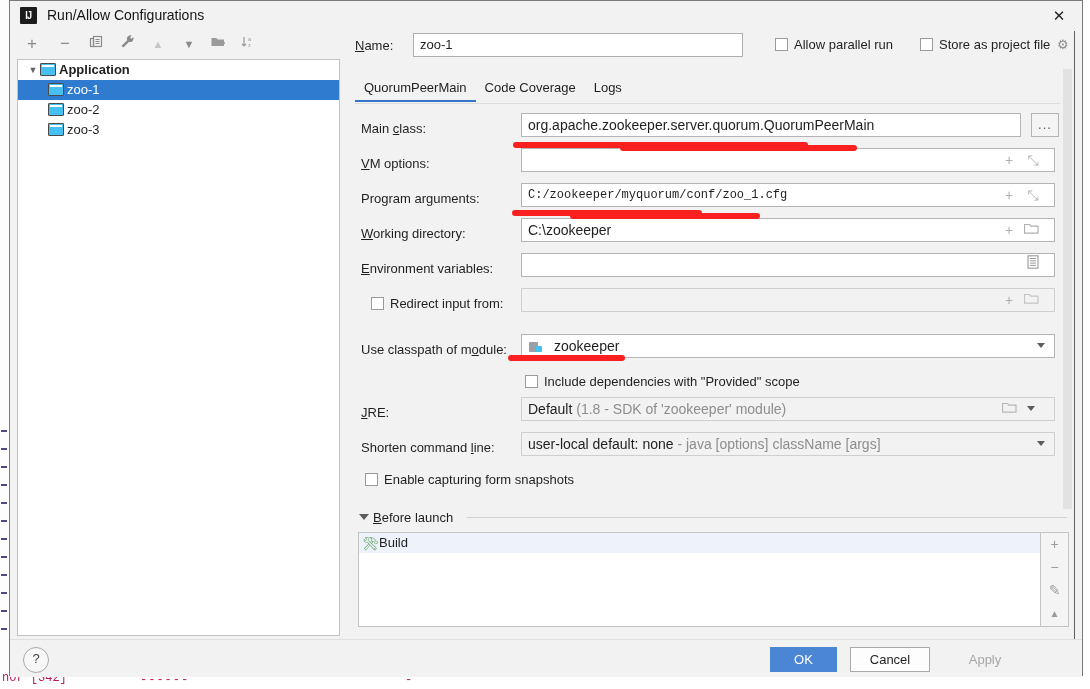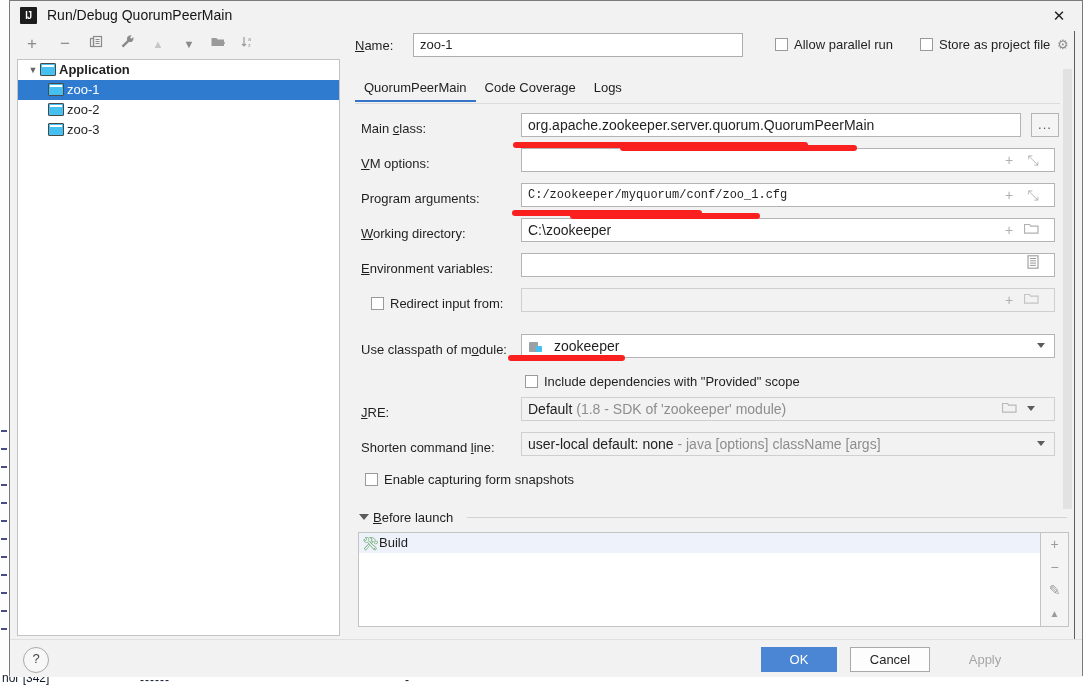--- a/index.html
+++ b/index.html
@@ -10,21 +10,21 @@
     background:#ffffff;
     position:relative;
   }
 
   
   #bg-ide{position:absolute;left:0;top:0;width:1090px;height:689px;background:#ffffff;}
   #bg-left-gutter{position:absolute;left:0;top:0;width:9px;height:689px;background:#fdfdfd;border-right:1px solid #c9c9c9;}
   #bg-left-marks{position:absolute;left:0;top:430px;width:9px;height:230px;}
   #bg-left-marks i{position:absolute;left:1px;width:6px;height:2px;background:#4a4a88;display:block;}
   #bg-bottom{position:absolute;left:0;top:672px;width:1090px;height:17px;background:#ffffff;overflow:hidden;}
-  #bg-bottom .t{position:absolute;font-family:Liberation Sans, sans-serif;font-size:12px;color:#0f172a;white-space:nowrap;}
+  #bg-bottom .t{position:absolute;font-family:Liberation Mono, monospace;font-size:12px;color:#be185d;white-space:nowrap;}
 
   
   #dialog{
     position:absolute;left:9px;top:0;width:1074px;height:676px;
     background:#f2f2f2;
     border:1px solid #7a7a7a;
     box-sizing:border-box;
   }
 
   
@@ -116,21 +116,21 @@
   #content-scroll{position:absolute;left:1052px;top:68px;width:11px;height:440px;background:#f2f2f2;}
   #content-thumb{position:absolute;left:1053px;top:68px;width:9px;height:440px;background:#e2e2e2;}
   #pane-sep{position:absolute;left:1064px;top:30px;width:1px;height:608px;background:#5e5e5e;}
 
   
   #buttonbar{position:absolute;left:0;top:638px;width:1072px;height:37px;background:#f2f2f2;border-top:1px solid #e0e0e0;}
   #help-btn{position:absolute;left:13px;top:7px;width:24px;height:24px;border:1px solid #a9a9a9;border-radius:50%;
             background:#f7f7f7;text-align:center;line-height:22px;font-size:13px;color:#444;}
   .dlgbtn{position:absolute;top:7px;height:25px;box-sizing:border-box;font-size:13px;text-align:center;
           line-height:23px;font-family:"Liberation Sans",sans-serif;}
-  #ok-btn{right:245px;width:76px;background:#4a86d4;border:1px solid #4a86d4;color:#fff;}
+  #ok-btn{right:245px;width:67px;background:#4a86d4;border:1px solid #4a86d4;color:#fff;}
   #cancel-btn{right:152px;width:80px;background:#fdfdfd;border:1px solid #a9a9a9;color:#1f1f1f;}
   #apply-btn{right:57px;width:80px;background:#f2f2f2;border:1px solid #f2f2f2;color:#a6a6a6;}
 </style>
 </head>
 <body>
 
 <div id="bg-ide">
   <div id="bg-left-gutter"></div>
   <div id="bg-left-marks">
     <i style="top:0px"></i>
@@ -150,21 +150,21 @@
     <span class="t" style="left:2px;top:-1px">nor [342]</span>
     <span class="t" style="left:140px;top:1px;letter-spacing:1px">------</span>
     <span class="t" style="left:405px;top:1px">-</span>
   </div>
 </div>
 
 <div id="dialog">
 
   <div id="titlebar">
     <div id="app-icon"><span>IJ</span></div>
-    <div id="title-text">Run/Debug QuorumPeerMain</div>
+    <div id="title-text">Run/Allow Configurations</div>
     <div id="close-btn">✕</div>
   </div>
 
   <div id="left-pane">
     <div id="tree-toolbar">
       <div class="tb-ico" style="left:4px;font-size:17px;">+</div>
       <div class="tb-ico" style="left:37px;font-size:17px;">−</div>
       <div class="tb-ico" style="left:68px;">
         <svg width="14" height="14" viewBox="0 0 14 14">
           <rect x="4.5" y="1.5" width="8" height="10" fill="none" stroke="#8a8a8a" stroke-width="1.2"></rect>

